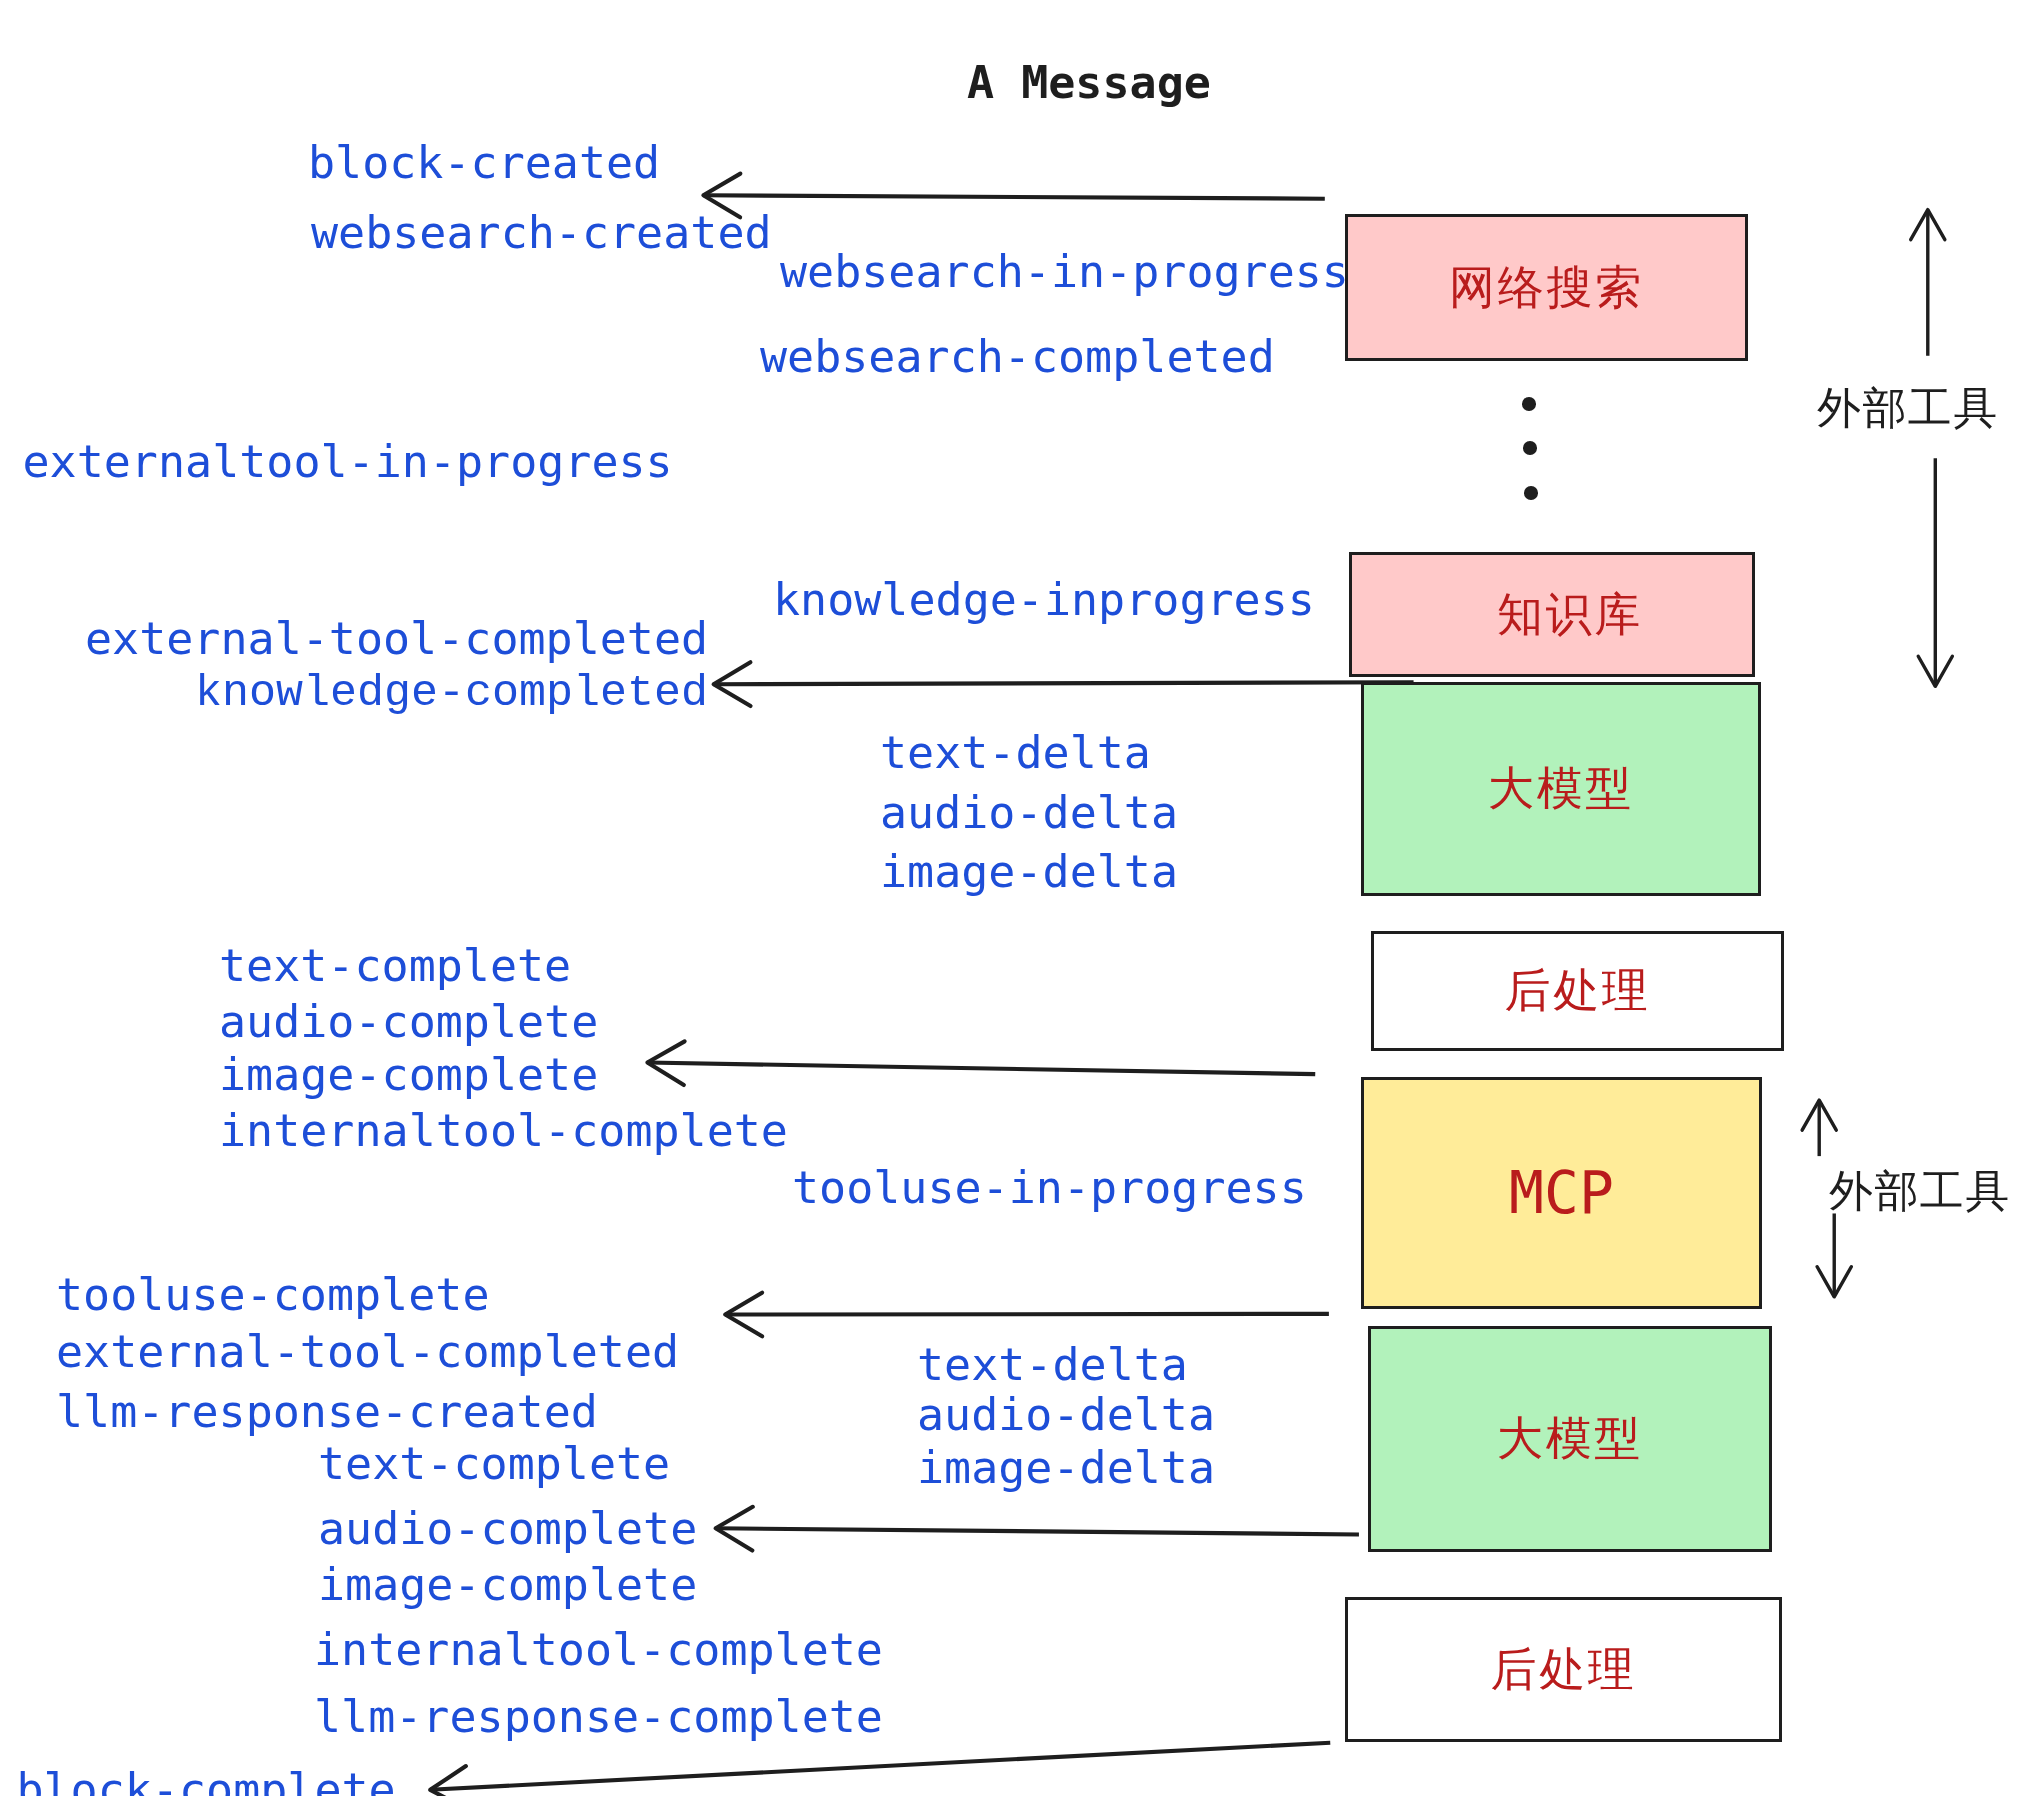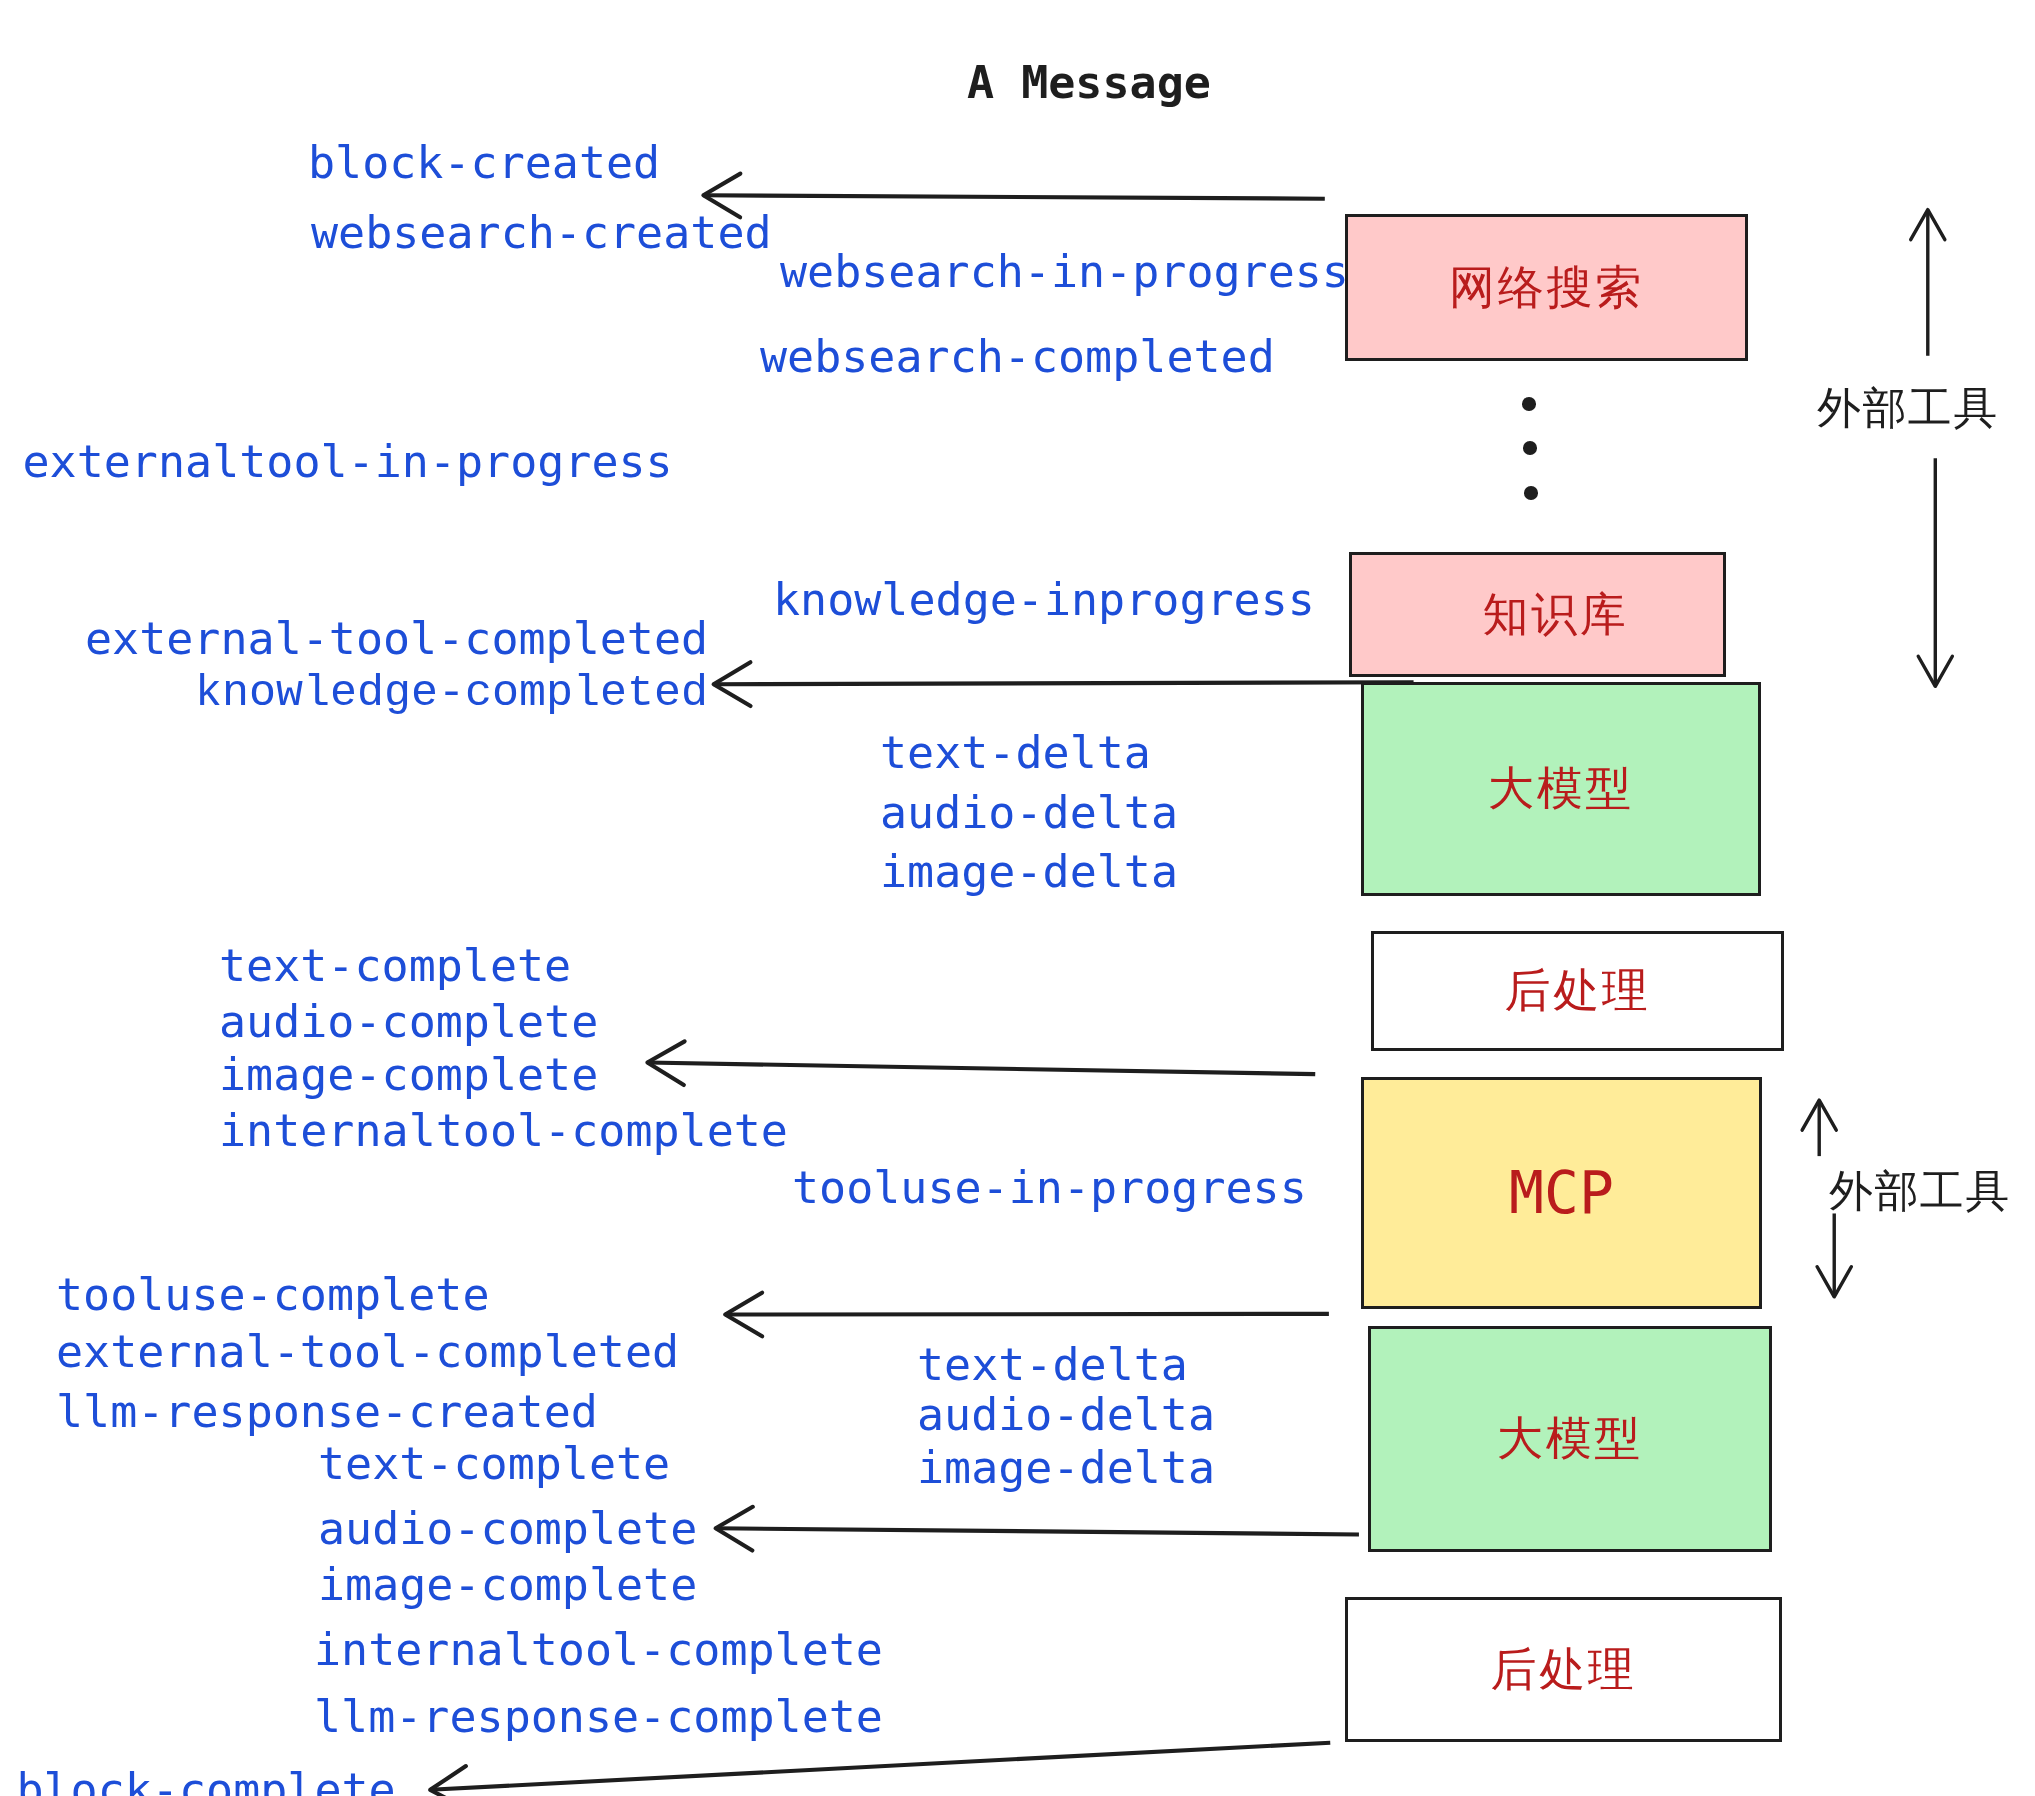--- a/index.html
+++ b/index.html
@@ -104,21 +104,21 @@
   <div class="evt" style="left:318px;top:1397px;">text-complete</div>
   <div class="evt" style="left:318px;top:1462px;">audio-complete</div>
   <div class="evt" style="left:318px;top:1518px;">image-complete</div>
   <div class="evt" style="left:314px;top:1583px;">internaltool-complete</div>
   <div class="evt" style="left:314px;top:1650px;">llm-response-complete</div>
   <div class="evt" style="left:16.4px;top:1723px;">block-complete</div>
 
   <div class="node fill-pink" style="left:1345px;top:171px;width:403px;height:147px;">
     <span class="node-label">网络搜索</span>
   </div>
-  <div class="node fill-pink" style="left:1349px;top:509px;width:377px;height:125px;padding-left:36px;">
+  <div class="node fill-pink" style="left:1349px;top:509px;width:406px;height:125px;padding-left:36px;">
     <span class="node-label">知识库</span>
   </div>
   <div class="node fill-green" style="left:1361px;top:639px;width:400px;height:214px;">
     <span class="node-label">大模型</span>
   </div>
   <div class="node fill-white" style="left:1371px;top:888px;width:413px;height:120px;">
     <span class="node-label">后处理</span>
   </div>
   <div class="node fill-yellow mono" style="left:1361px;top:1034px;width:401px;height:232px;">
     <span class="node-label">MCP</span>

